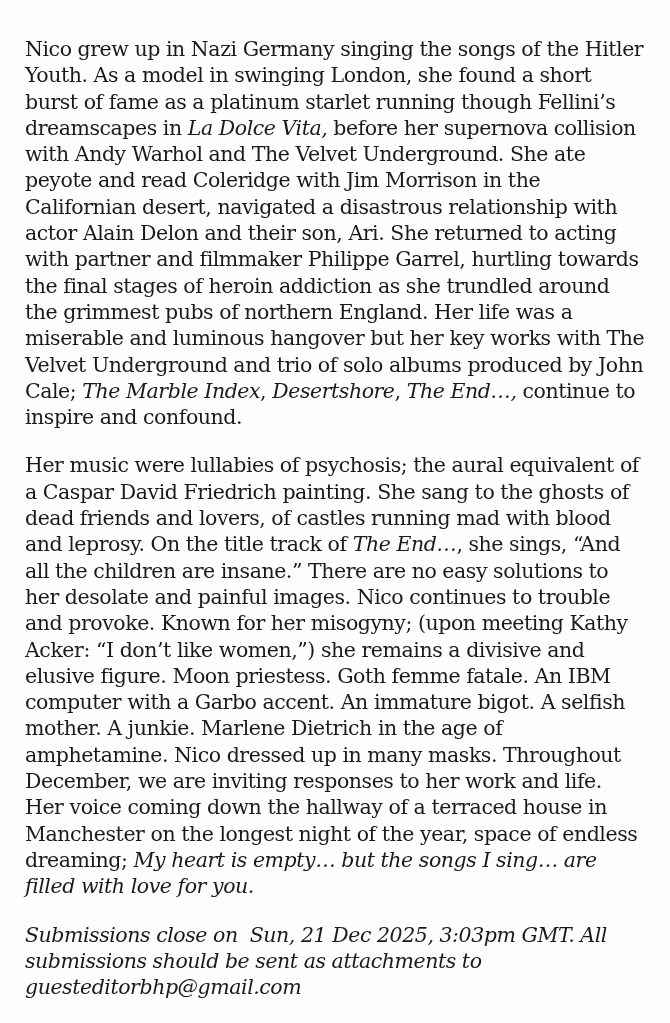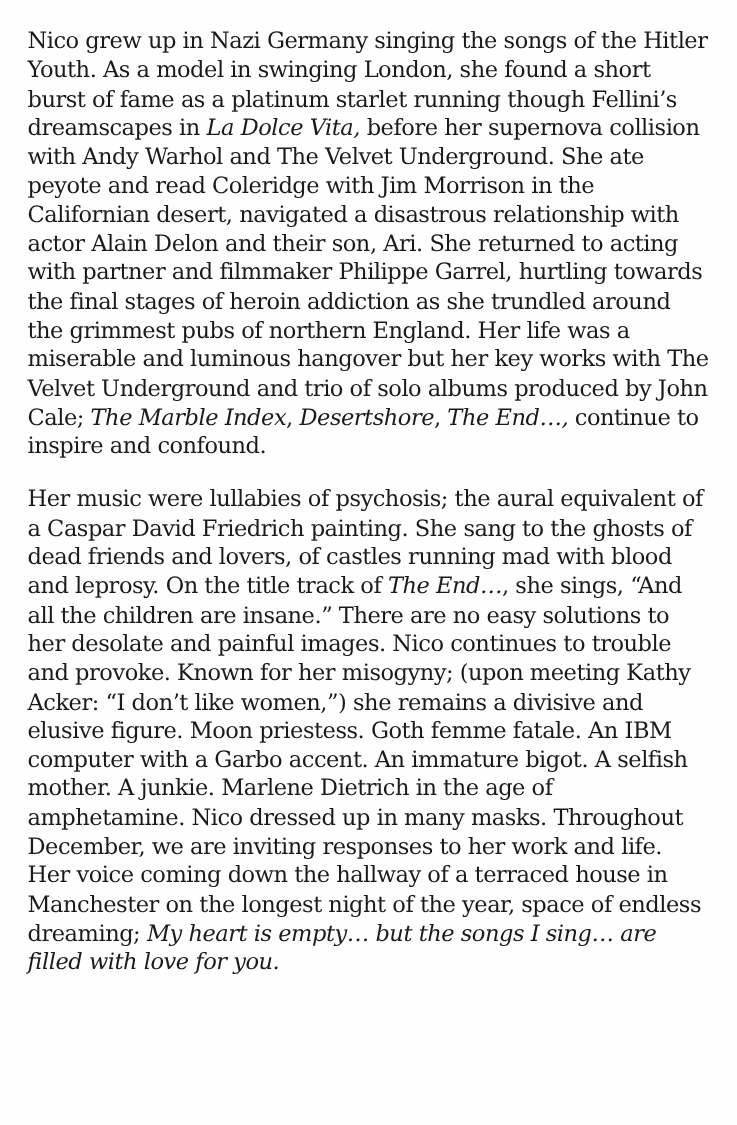--- a/index.html
+++ b/index.html
@@ -17,27 +17,28 @@
     width: 670px;
     padding: 24px 24px 0 25px;
     font-family: "DejaVu Serif", "Liberation Serif", serif;
     font-size: 20.5px;
     line-height: 26.3px;
     letter-spacing: -0.45px;
     color: #1a1a1a;
     text-align: left;
   }
   .doc p {
-    margin: 0 0 22px 0;
+    margin: 12px 0 22px 0;
   }
   .run-italic {
     font-style: italic;
   }
 </style>
 </head>
 <body style="background: rgb(254, 254, 254);">
 
 <div class="doc">
   <div id="document-text" style="color: rgb(26, 26, 26);">
       <p><span>Nico grew up in Nazi Germany singing the songs of the Hitler Youth. As a model in swinging London, she found a short burst of fame as a platinum starlet running though Fellini’s dreamscapes in </span><span class="run-italic">La Dolce Vita,</span><span> before her supernova collision with Andy Warhol and The Velvet Underground. She ate peyote and read Coleridge with Jim Morrison in the Californian desert, navigated a disastrous relationship with actor Alain Delon and their son, Ari. She returned to acting with partner and filmmaker Philippe Garrel, hurtling towards the final stages of heroin addiction as she trundled around the grimmest pubs of northern England. Her life was a miserable and luminous hangover but her key works with The Velvet Underground and trio of solo albums produced by John Cale; </span><span class="run-italic">The Marble Index</span><span>, </span><span class="run-italic">Desertshore</span><span>, </span><span class="run-italic">The End…,</span><span> continue to inspire and confound.</span></p>
       <p><span>Her music were lullabies of psychosis; the aural equivalent of a Caspar David Friedrich painting. She sang to the ghosts of dead friends and lovers, of castles running mad with blood and leprosy. On the title track of </span><span class="run-italic">The End…</span><span>, she sings, “And all the children are insane.” There are no easy solutions to her desolate and painful images. Nico continues to trouble and provoke. Known for her misogyny; (upon meeting Kathy Acker: “I don’t like women,”) she remains a divisive and elusive figure. Moon priestess. Goth femme fatale. An IBM computer with a Garbo accent. An immature bigot. A selfish mother. A junkie. Marlene Dietrich in the age of amphetamine. Nico dressed up in many masks. Throughout December, we are inviting responses to her work and life. Her voice coming down the hallway of a terraced house in Manchester on the longest night of the year, space of endless dreaming; </span><span class="run-italic">My heart is empty… but the songs I sing… are filled with love for you.</span></p>
+      <p><span class="run-italic">Submissions close on &nbsp;Sun, 21 Dec 2025, 3:03pm GMT. All submissions should be sent as attachments to </span><span class="run-italic">guesteditorbhp@gmail.com</span></p>
     </div>
 </div>
 
 </body></html>

